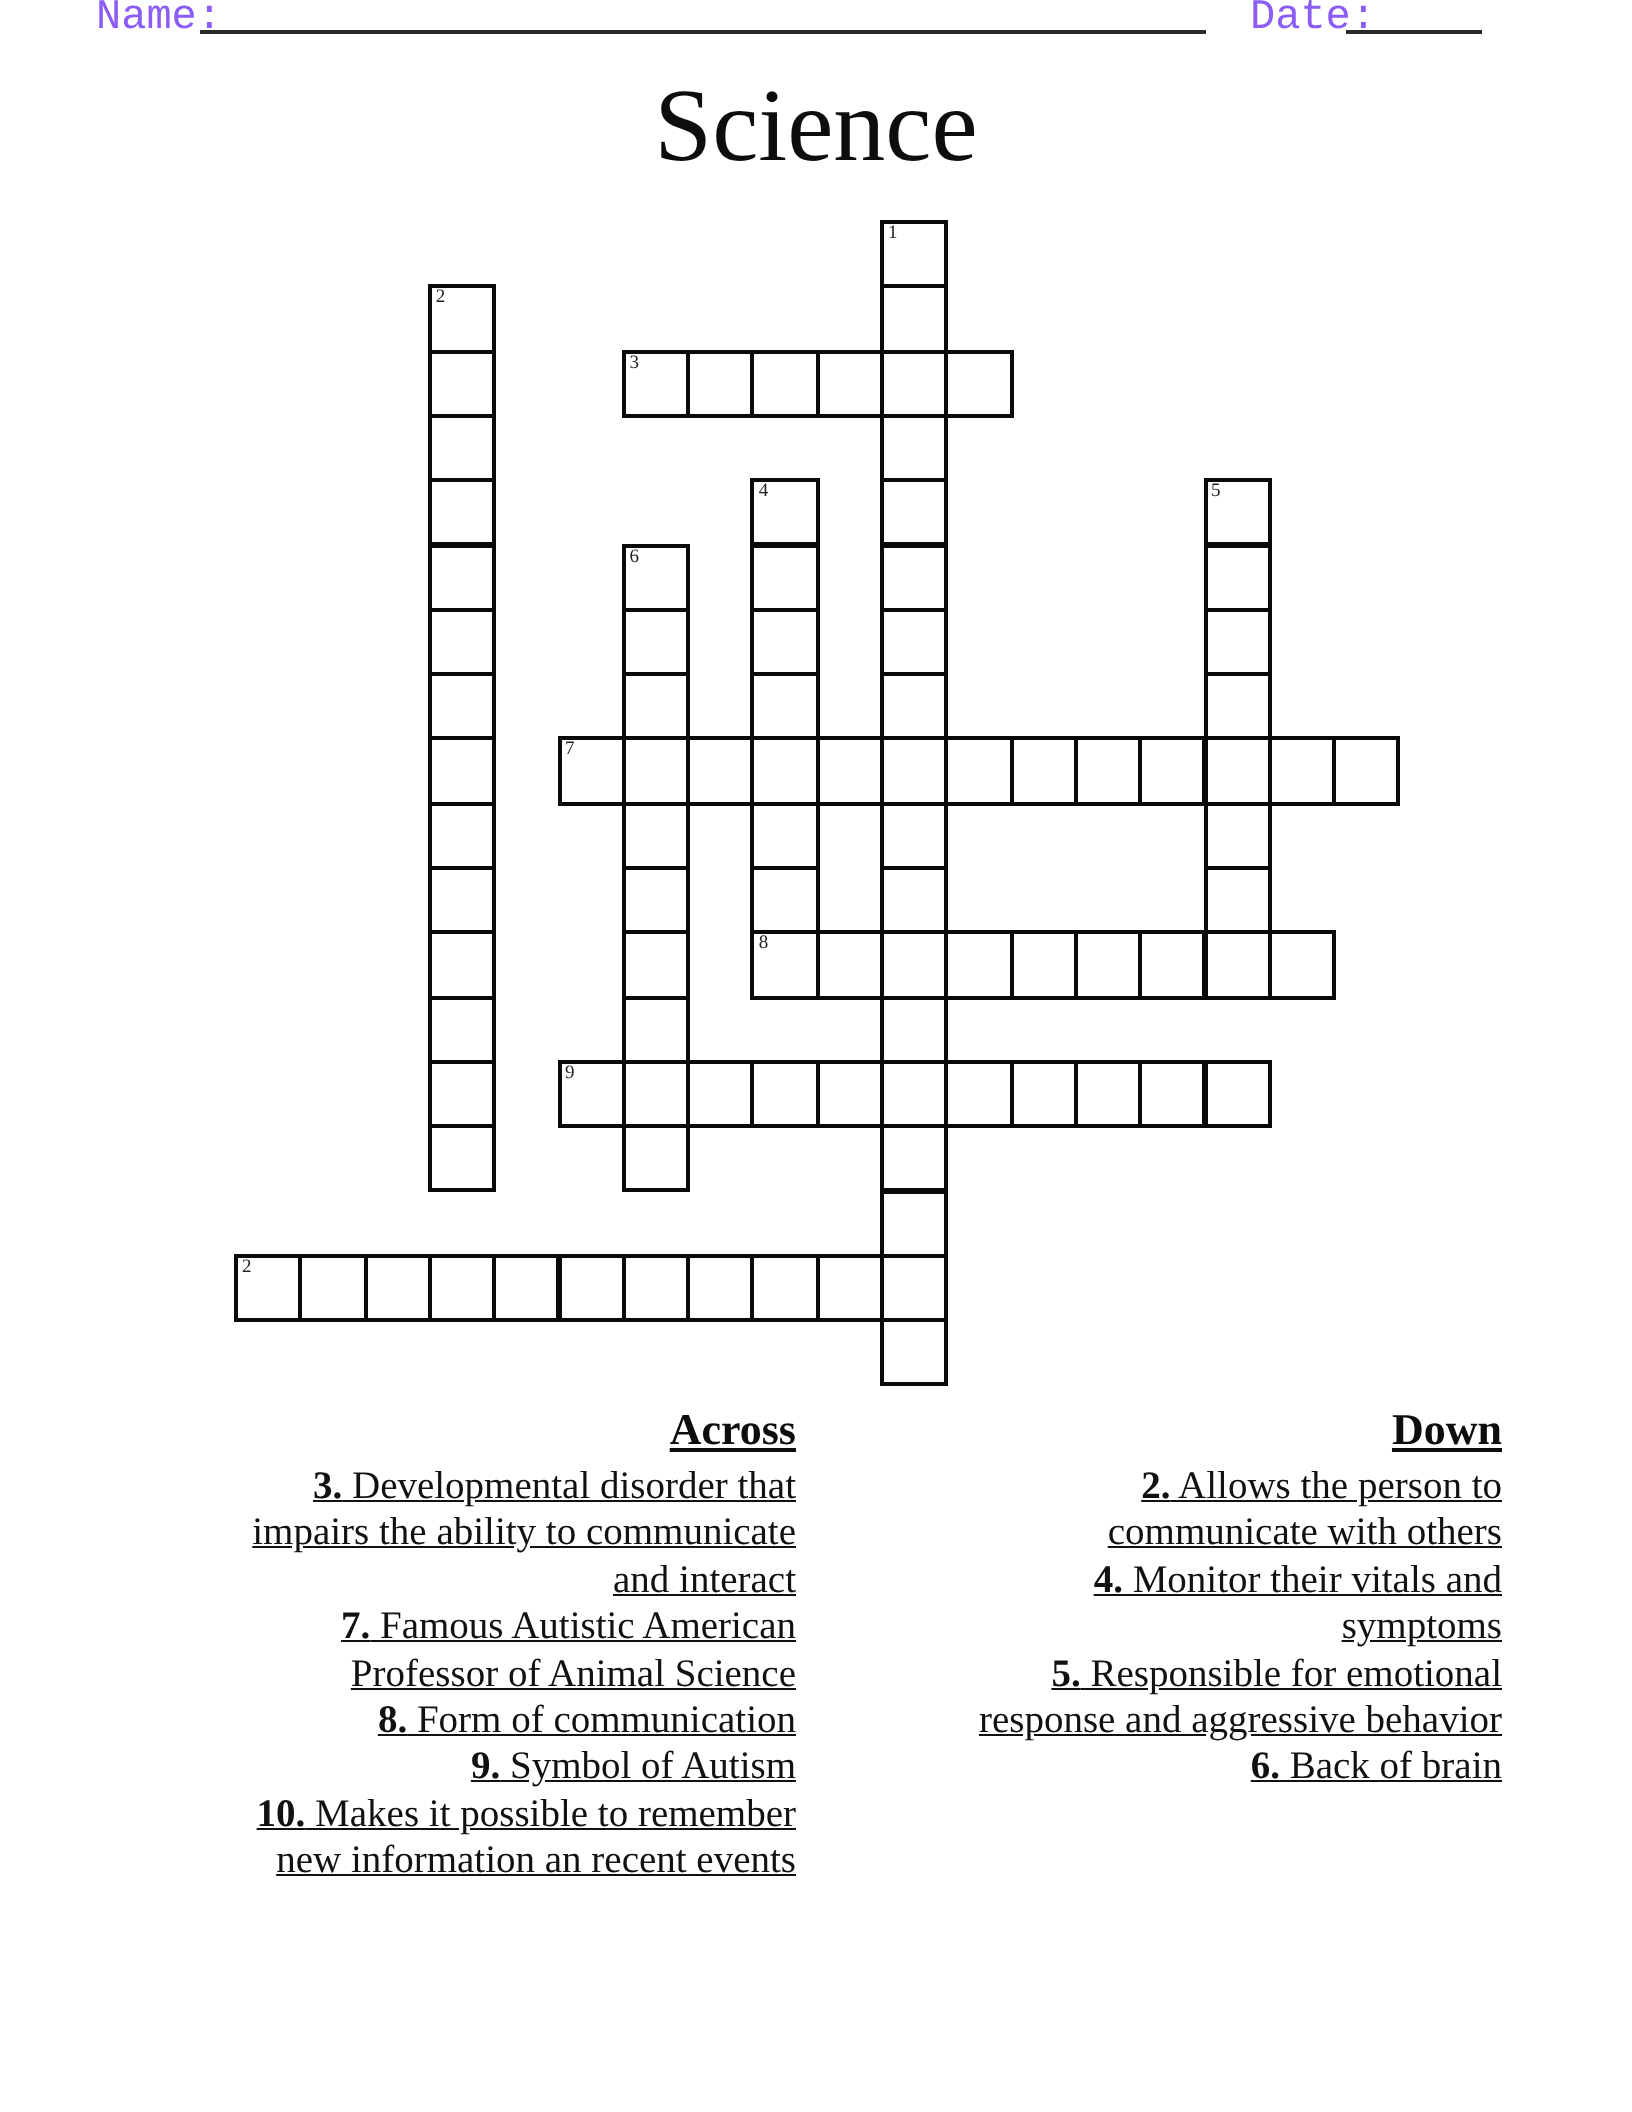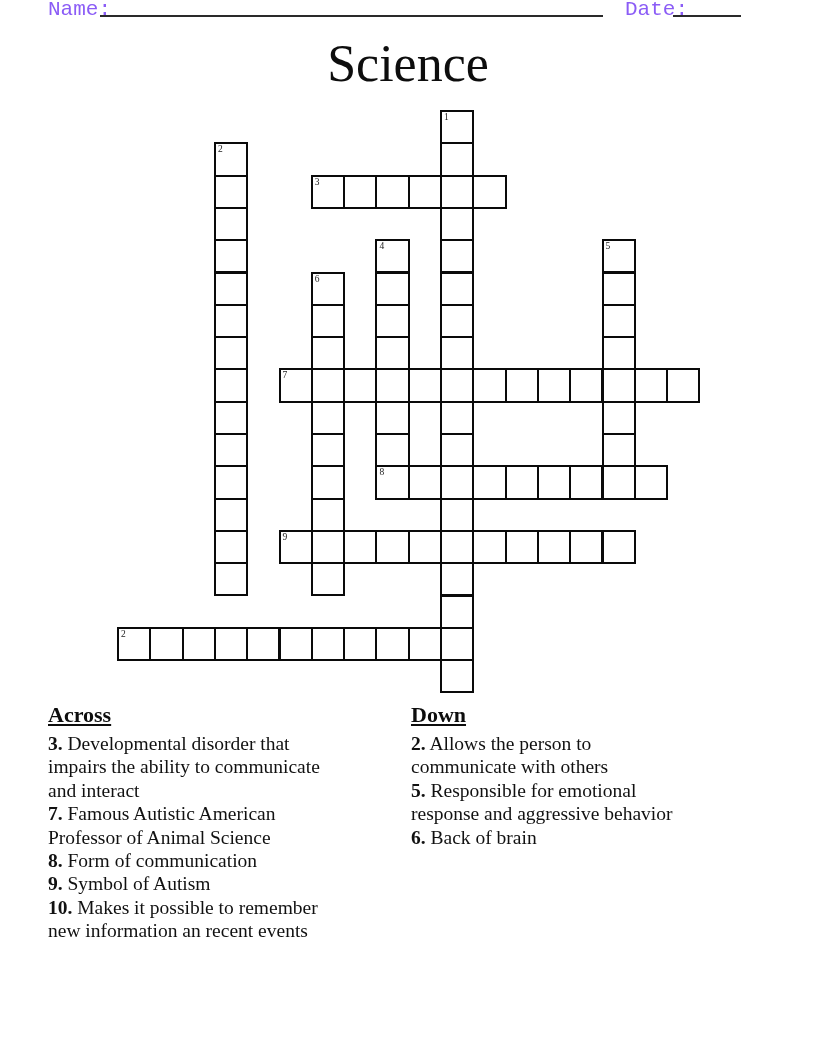--- a/index.html
+++ b/index.html
@@ -73,33 +73,34 @@
     color: #222222;
   }
 
   
   .clue-col {
     position: absolute;
     top: 702px;
     font-size: 19.5px;
     line-height: 23.4px;
     color: #111111;
+    text-align: right;
   }
   #across-col { left: 48px;  width: 350px; }
   #down-col   { left: 411px; width: 340px; }
   .clue-heading {
     display: inline-block;
     font-size: 22px;
     line-height: 26px;
     font-weight: 700;
     text-decoration: underline;
     margin: 0 0 4px 0;
     color: #0d0d0d;
   }
-  .clue-list { margin: 0; padding: 0; }
+  .clue-list { margin: 0; padding: 0; text-decoration: underline; }
   .clue { margin: 0; padding: 0; }
   .clue b { font-weight: 700; }
 </style>
 </head>
 <body>
 
 <span class="hdr-label" id="name-label">Name:</span>
 <span class="hdr-line" id="name-line"></span>
 
 <span class="hdr-label" id="date-label">Date:</span>
@@ -235,16 +236,17 @@
       <p class="clue"><b>8.</b> Form of communication</p>
       <p class="clue"><b>9.</b> Symbol of Autism</p>
       <p class="clue"><b>10.</b> Makes it possible to remember<br>new information an recent events</p>
     </div>
 </div>
 
 <div class="clue-col" id="down-col">
   <p class="clue-heading">Down</p>
   <div class="clue-list" id="down-list">
       <p class="clue"><b>2.</b> Allows the person to<br>communicate with others</p>
+      <p class="clue"><b>4.</b> Monitor their vitals and<br>symptoms</p>
       <p class="clue"><b>5.</b> Responsible for emotional<br>response and aggressive behavior</p>
       <p class="clue"><b>6.</b> Back of brain</p>
     </div>
 </div>
 
 </body></html>

